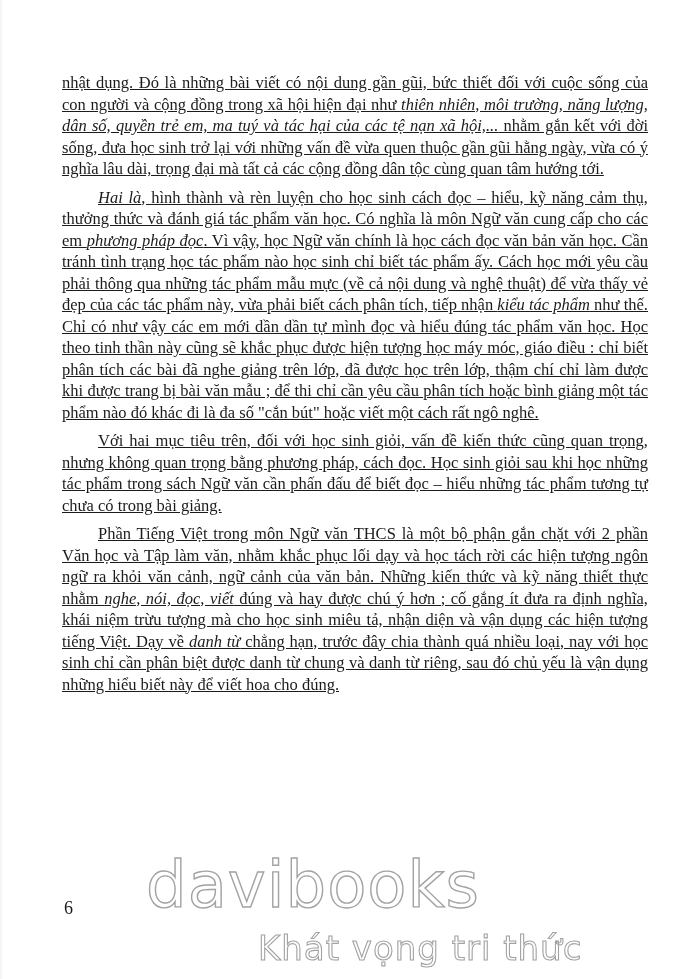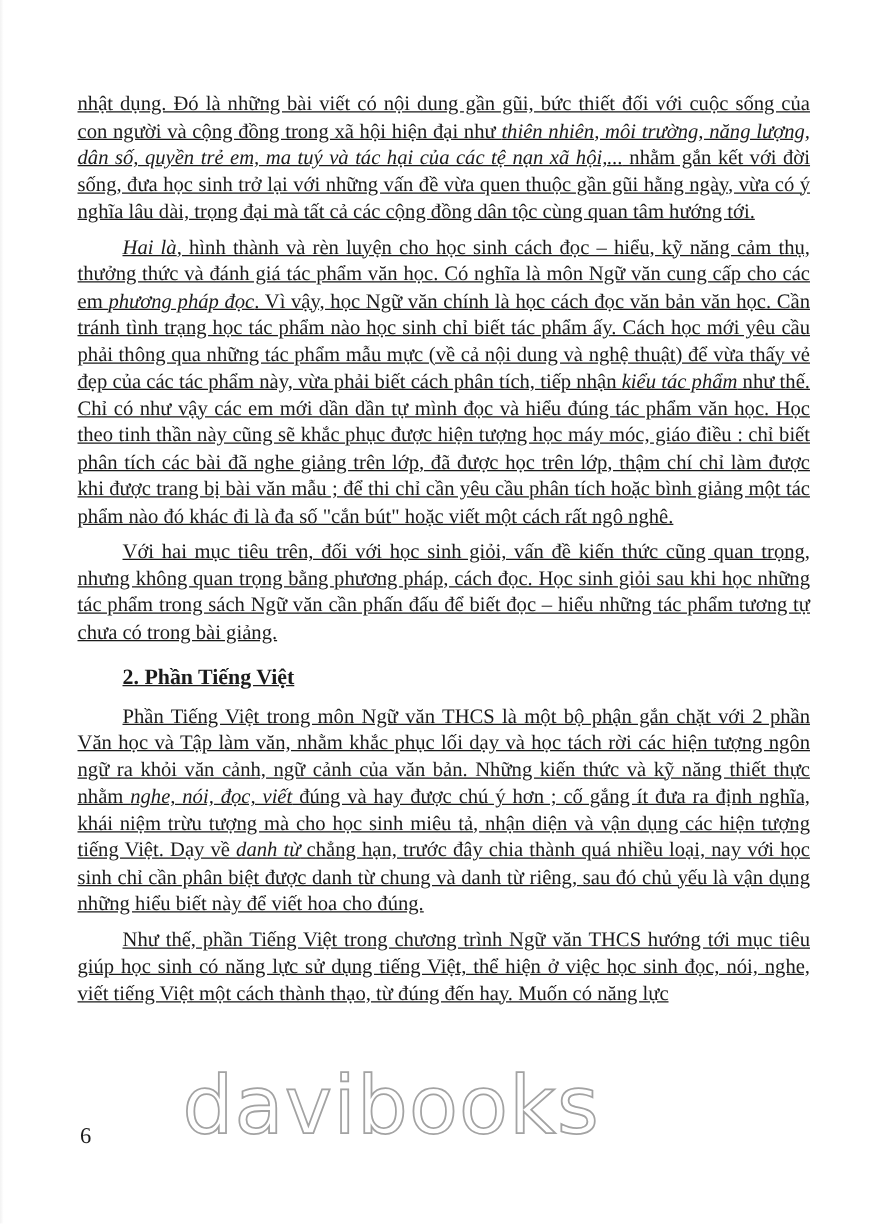--- a/index.html
+++ b/index.html
@@ -82,32 +82,31 @@
     -webkit-text-stroke: 1.1px #a3a3a3;
   }
 </style>
 </head>
 <body>
 
 <div class="page">
 
   <div class="watermark watermark-logo">davibooks</div>
 
+  <div class="watermark watermark-slogan">Khát vọng tri thức</div>
 
   <div class="text-col">
 
     <p class="para continuation"><span>nhật dụng. Đó là những bài viết có nội dung gần gũi, bức thiết đối với cuộc sống của con người và cộng đồng trong xã hội hiện đại như </span><span class="it">thiên nhiên, môi trường, năng lượng, dân số, quyền trẻ em, ma tuý và tác hại của các tệ nạn xã hội,...</span><span> nhằm gắn kết với đời sống, đưa học sinh trở lại với những vấn đề vừa quen thuộc gần gũi hằng ngày, vừa có ý nghĩa lâu dài, trọng đại mà tất cả các cộng đồng dân tộc cùng quan tâm hướng tới.</span></p>
 
     <p class="para"><span class="it">Hai là</span><span>, hình thành và rèn luyện cho học sinh cách đọc – hiểu, kỹ năng cảm thụ, thưởng thức và đánh giá tác phẩm văn học. Có nghĩa là môn Ngữ văn cung cấp cho các em </span><span class="it">phương pháp đọc</span><span>. Vì vậy, học Ngữ văn chính là học cách đọc văn bản văn học. Cần tránh tình trạng học tác phẩm nào học sinh chỉ biết tác phẩm ấy. Cách học mới yêu cầu phải thông qua những tác phẩm mẫu mực (về cả nội dung và nghệ thuật) để vừa thấy vẻ đẹp của các tác phẩm này, vừa phải biết cách phân tích, tiếp nhận </span><span class="it">kiểu tác phẩm</span><span> như thế. Chỉ có như vậy các em mới dần dần tự mình đọc và hiểu đúng tác phẩm văn học. Học theo tinh thần này cũng sẽ khắc phục được hiện tượng học máy móc, giáo điều : chỉ biết phân tích các bài đã nghe giảng trên lớp, đã được học trên lớp, thậm chí chỉ làm được khi được trang bị bài văn mẫu ; để thi chỉ cần yêu cầu phân tích hoặc bình giảng một tác phẩm nào đó khác đi là đa số "cắn bút" hoặc viết một cách rất ngô nghê.</span></p>
 
     <p class="para"><span>Với hai mục tiêu trên, đối với học sinh giỏi, vấn đề kiến thức cũng quan trọng, nhưng không quan trọng bằng phương pháp, cách đọc. Học sinh giỏi sau khi học những tác phẩm trong sách Ngữ văn cần phấn đấu để biết đọc – hiểu những tác phẩm tương tự chưa có trong bài giảng.</span></p>
 
-    <h2 class="section-heading">2. Phần Tiếng Việt</h2>
 
     <p class="para"><span>Phần Tiếng Việt trong môn Ngữ văn THCS là một bộ phận gắn chặt với 2 phần Văn học và Tập làm văn, nhằm khắc phục lối dạy và học tách rời các hiện tượng ngôn ngữ ra khỏi văn cảnh, ngữ cảnh của văn bản. Những kiến thức và kỹ năng thiết thực nhằm </span><span class="it">nghe, nói, đọc, viết</span><span> đúng và hay được chú ý hơn ; cố gắng ít đưa ra định nghĩa, khái niệm trừu tượng mà cho học sinh miêu tả, nhận diện và vận dụng các hiện tượng tiếng Việt. Dạy về </span><span class="it">danh từ</span><span> chẳng hạn, trước đây chia thành quá nhiều loại, nay với học sinh chỉ cần phân biệt được danh từ chung và danh từ riêng, sau đó chủ yếu là vận dụng những hiểu biết này để viết hoa cho đúng.</span></p>
 
-    <p class="para"><span>Như thế, phần Tiếng Việt trong chương trình Ngữ văn THCS hướng tới mục tiêu giúp học sinh có năng lực sử dụng tiếng Việt, thể hiện ở việc học sinh đọc, nói, nghe, viết tiếng Việt một cách thành thạo, từ đúng đến hay. Muốn có năng lực</span></p>
 
   </div>
 
   <div class="page-number">6</div>
 
 </div>
 
 </body></html>

